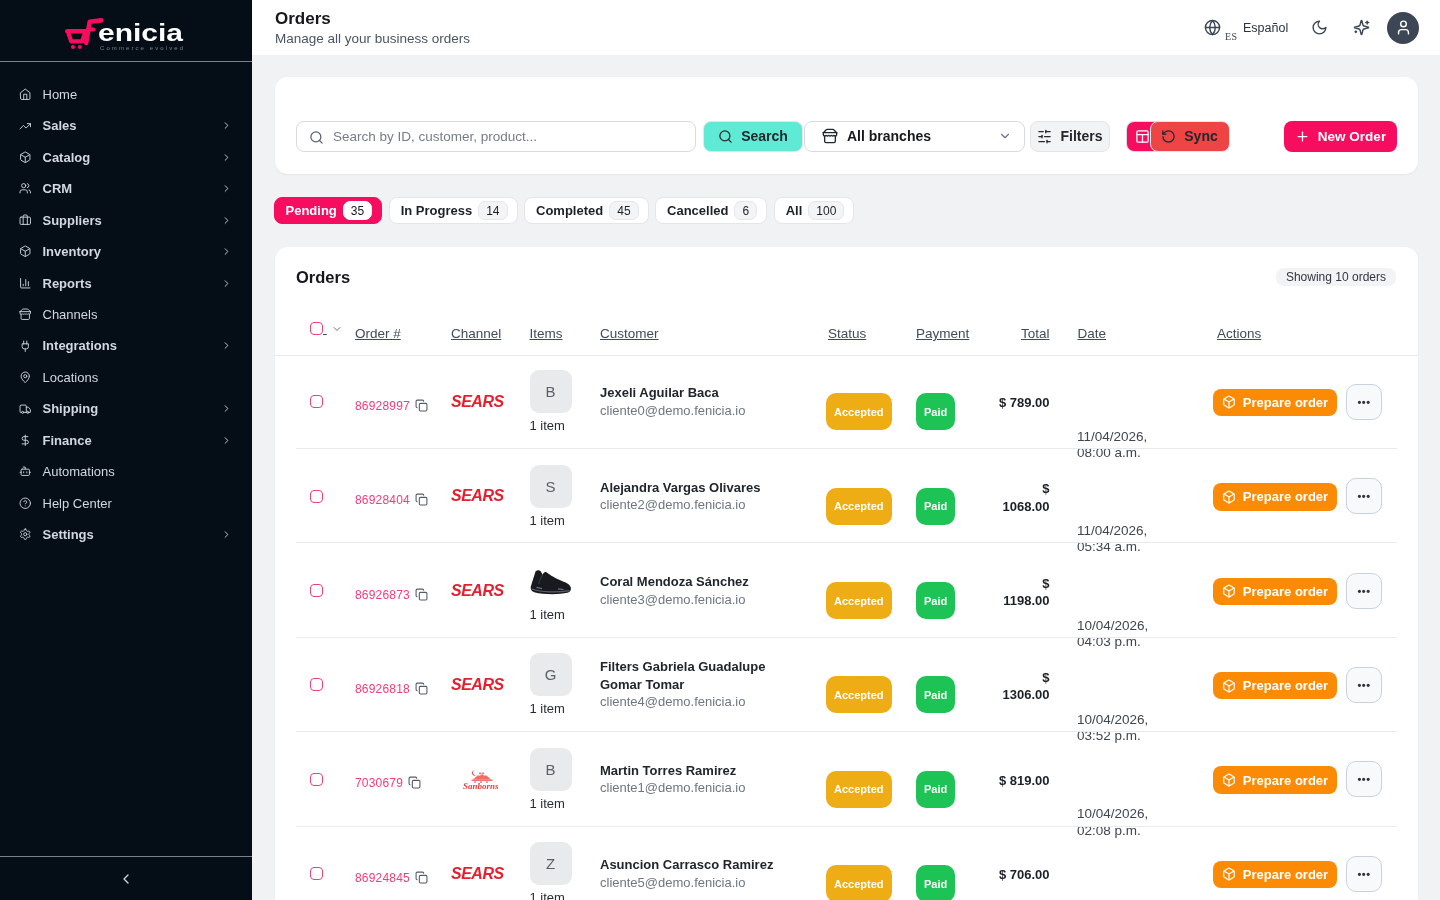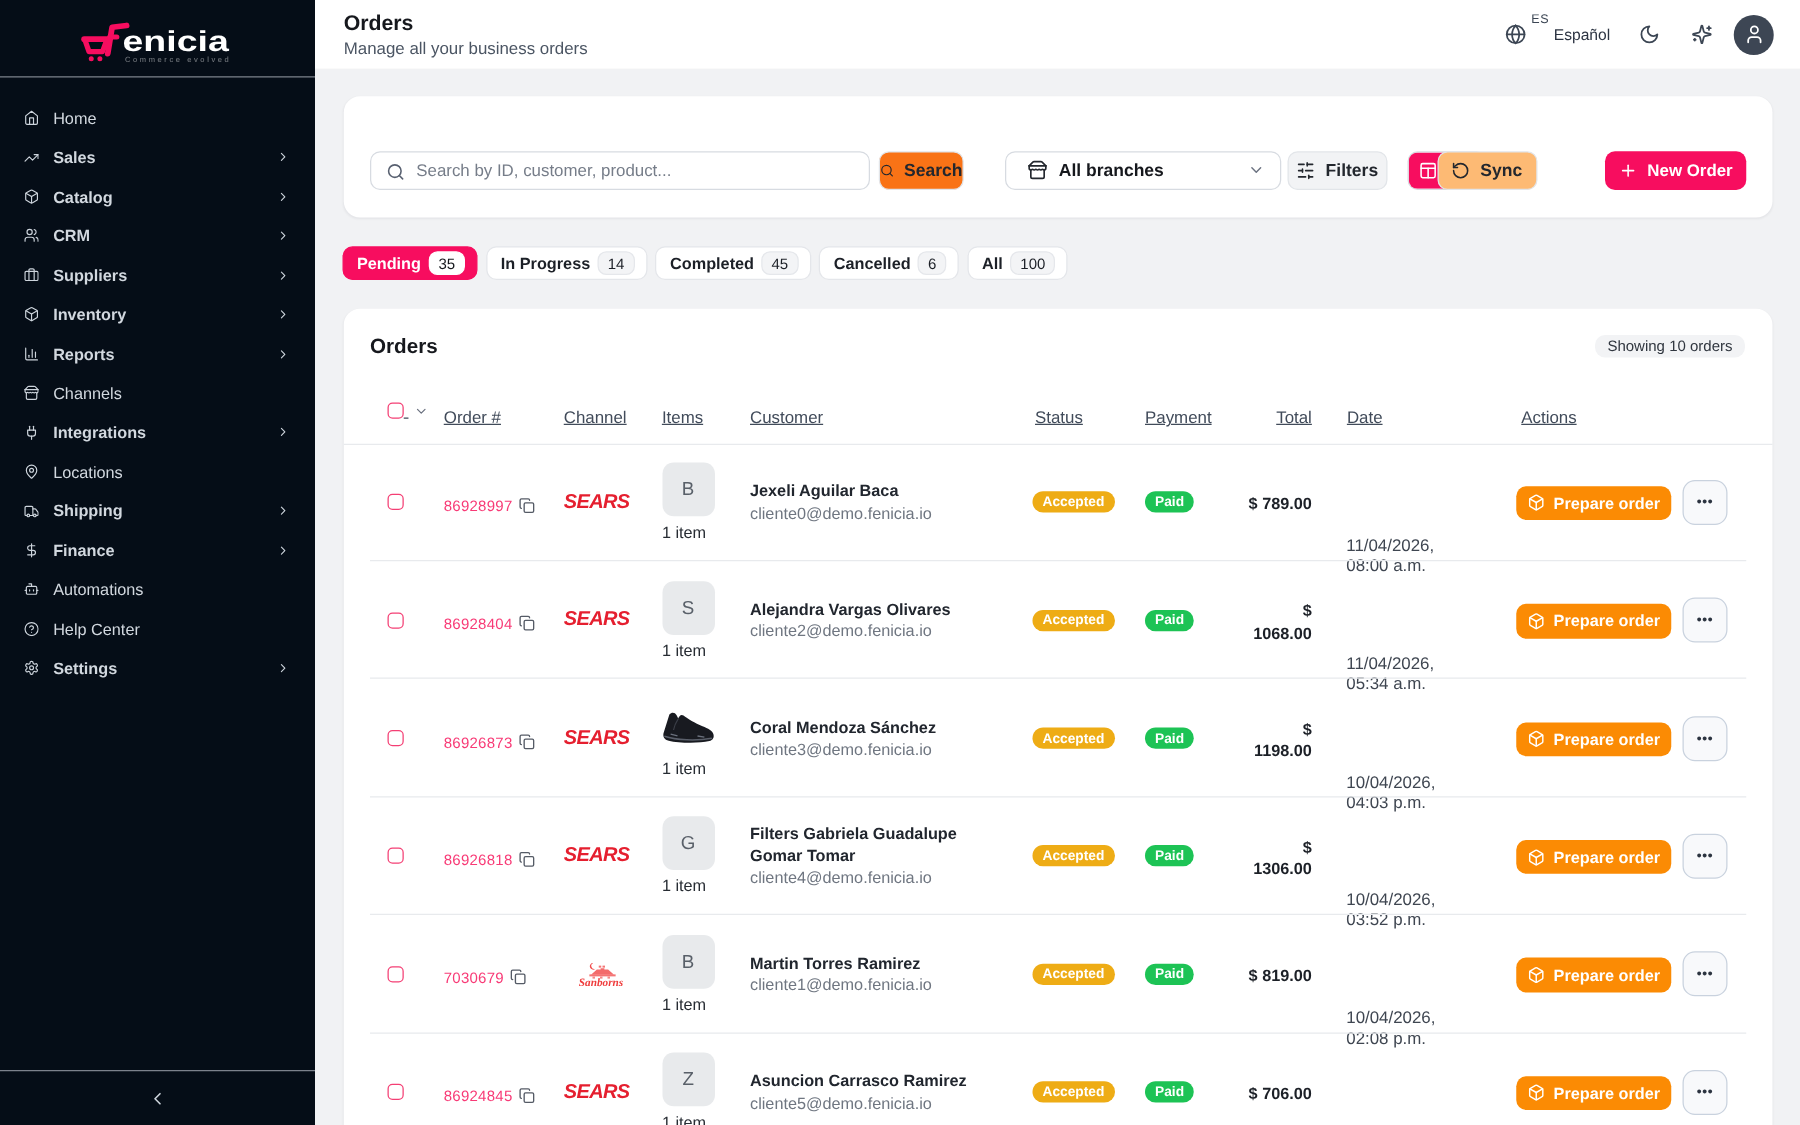--- a/index.html
+++ b/index.html
@@ -24,28 +24,28 @@
 
 
 #content { position:absolute; left:252px; top:55px; width:1188px; height:845px; background:#f1f2f4; }
 .card { position:absolute; background:#fff; border-radius:13px; box-shadow:0 1px 2px rgba(16,24,40,.06); }
 #card1 { left:22.5px; top:21.5px; width:1143.5px; height:97px; }
 #card2 { left:22.5px; top:192px; width:1143.5px; height:740px; }
 
 
 .ctl { position:absolute; top:44px; height:31px; display:flex; align-items:center; border-radius:8px; font-size:14px; }
 #searchInput { left:21.5px; width:400px; border:1px solid #d7dbe1; color:#767d89; padding-left:36px; background:#fff; font-size:13.5px; }
-#searchBtn { left:428.5px; width:68px; background:#f97316; border:1px solid #e2e5e9; color:#23272e; font-weight:600; justify-content:flex-end; gap:8px; }
+#searchBtn { left:428.5px; width:100px; background:#5eead4; border:1px solid #e2e5e9; color:#23272e; font-weight:600; justify-content:center; gap:8px; }
 #branchSel { left:529.5px; width:221px; border:1px solid #d7dbe1; color:#16181d; font-weight:600; padding-left:17px; gap:9px; }
 #filtersBtn { left:755.5px; width:80px; background:#f2f3f5; border:1px solid #e2e5e9; color:#23272e; font-weight:600; justify-content:center; gap:8px; }
 #viewToggle { left:851.5px; width:63px; padding:0; border:1px solid #d7dbe1; overflow:hidden; display:flex; }
 #viewToggle .vt { width:50%; height:100%; display:flex; align-items:center; justify-content:center; }
 #vtA { background:#f70d5f; }
 #vtB { background:#fafafa; border-left:1px solid #d7dbe1; }
-#syncBtn { left:875px; width:80px; background:#fdba74; border:1px solid #e2e5e9; color:#23272e; font-weight:600; justify-content:center; gap:8px; }
+#syncBtn { left:875px; width:80px; background:#ef4444; border:1px solid #e2e5e9; color:#23272e; font-weight:600; justify-content:center; gap:8px; }
 #newOrderBtn { left:1009.5px; width:113px; background:#f70d5f; color:#fff; font-weight:600; justify-content:center; gap:8px; font-size:13.5px; }
 
 
 #tabs { position:absolute; left:21.5px; top:142px; display:flex; gap:6.5px; }
 .tab { height:27px; display:flex; align-items:center; border-radius:8px; padding:0 9px 0 11px; font-size:13px; font-weight:700; background:#fff; border:1px solid #e4e6ea; color:#1c2027; gap:6px; }
 .tab.active { background:#f70d5f; border-color:#f70d5f; color:#fff; }
 .tab .cnt { background:#f3f4f6; border:1px solid #e5e7eb; border-radius:7px; font-size:12px; font-weight:400; color:#1c2027; padding:1.5px 7px; }
 .tab.active .cnt { background:#fff; border-color:#fff; color:#16181d; }
 
 
@@ -57,21 +57,21 @@
 .row .divider { position:absolute; left:21px; right:21px; bottom:0; border-top:1px solid #e8eaed; }
 .cell { position:absolute; }
 .cb { position:absolute; width:13px; height:13px; border:1.5px solid #f43f74; border-radius:4px; background:#fff; }
 .ordernum { font-size:12px; color:#f83a76; letter-spacing:0.2px; }
 .copyic { display:inline-block; vertical-align:-2px; margin-left:5px; }
 .sears { font-size:16px; font-weight:800; font-style:italic; color:#e51f2f; letter-spacing:-0.5px; }
 .thumb { position:absolute; width:42px; height:43px; background:#e8eaec; border-radius:9px; display:flex; align-items:center; justify-content:center; font-size:15px; color:#596069; }
 .oneitem { position:absolute; font-size:13px; color:#272c33; }
 .cname { font-size:13px; font-weight:700; color:#21262e; line-height:17.5px; }
 .cmail { font-size:13px; color:#6f7681; line-height:17.5px; }
-.pill { position:absolute; height:17px; border-radius:10px; display:flex; align-items:center; padding:0 8px; color:#fff; font-size:11px; font-weight:700; }
+.pill { position:absolute; height:37px; border-radius:10px; display:flex; align-items:center; padding:0 8px; color:#fff; font-size:11px; font-weight:700; }
 .pill.amber { background:#eeac15; }
 .pill.green { background:#1dc355; }
 .total { position:absolute; width:85px; text-align:right; font-size:13px; font-weight:700; color:#1c2027; line-height:17.5px; }
 .date { position:absolute; font-size:13.5px; color:#3f4651; line-height:16.3px;margin-top:42px; }
 .prep { position:absolute; width:124px; height:27.5px; background:#fb8b04; border-radius:8px; color:#fff; display:flex; align-items:center; justify-content:center; gap:7px; font-size:13px; font-weight:600; }
 .more { position:absolute; width:36px; height:36px; background:#f8f9fb; border:1px solid #c9d2de; border-radius:10px; display:flex; align-items:center; justify-content:center; color:#2c3440; font-weight:700; letter-spacing:0.5px; font-size:11px; }
 </style>
 </head>
 <body>
 
@@ -258,21 +258,21 @@
 </div>
 
 <div id="topbar">
   <h1>Orders</h1>
   <div class="sub">Manage all your business orders</div>
   <svg class="abs" style="left:952px;top:19px;" width="17" height="17" viewBox="0 0 24 24" fill="none" stroke="#3c4654" stroke-width="2" stroke-linecap="round">
       <circle cx="12" cy="12" r="10"></circle>
       <path d="M12 2a14.5 14.5 0 0 0 0 20 14.5 14.5 0 0 0 0-20"></path>
       <path d="M2 12h20"></path>
     </svg>
-  <span class="abs" style="left:973px;top:10px;font-size:10px;letter-spacing:0.5px;color:#3c4654;">ES</span>
+  <span class="abs" style="left:973px;top:31px;font-size:10px;letter-spacing:0.5px;color:#3c4654;font-family:Liberation Serif, serif;">ES</span>
   <span class="abs" style="left:991px;top:21px;font-size:12.5px;color:#2c3442;">Español</span>
   <svg class="abs" style="left:1059px;top:19px;" width="17" height="17" viewBox="0 0 24 24" fill="none" stroke="#3c4654" stroke-width="2" stroke-linecap="round" stroke-linejoin="round">
       <path d="M12 3a6 6 0 0 0 9 9 9 9 0 1 1-9-9Z"></path>
     </svg>
   <svg class="abs" style="left:1100.5px;top:19px;" width="17" height="17" viewBox="0 0 24 24" fill="none" stroke="#3c4654" stroke-width="2" stroke-linecap="round" stroke-linejoin="round">
       <path d="M9.937 15.5A2 2 0 0 0 8.5 14.063l-6.135-1.582a.5.5 0 0 1 0-.962L8.5 9.936A2 2 0 0 0 9.937 8.5l1.582-6.135a.5.5 0 0 1 .963 0L14.063 8.5A2 2 0 0 0 15.5 9.937l6.135 1.581a.5.5 0 0 1 0 .964L15.5 14.063a2 2 0 0 0-1.437 1.437l-1.582 6.135a.5.5 0 0 1-.963 0z"></path>
       <path d="M20 3v4"></path>
       <path d="M22 5h-4"></path>
       <path d="M4 17v2"></path>
       <path d="M5 18H3"></path>

